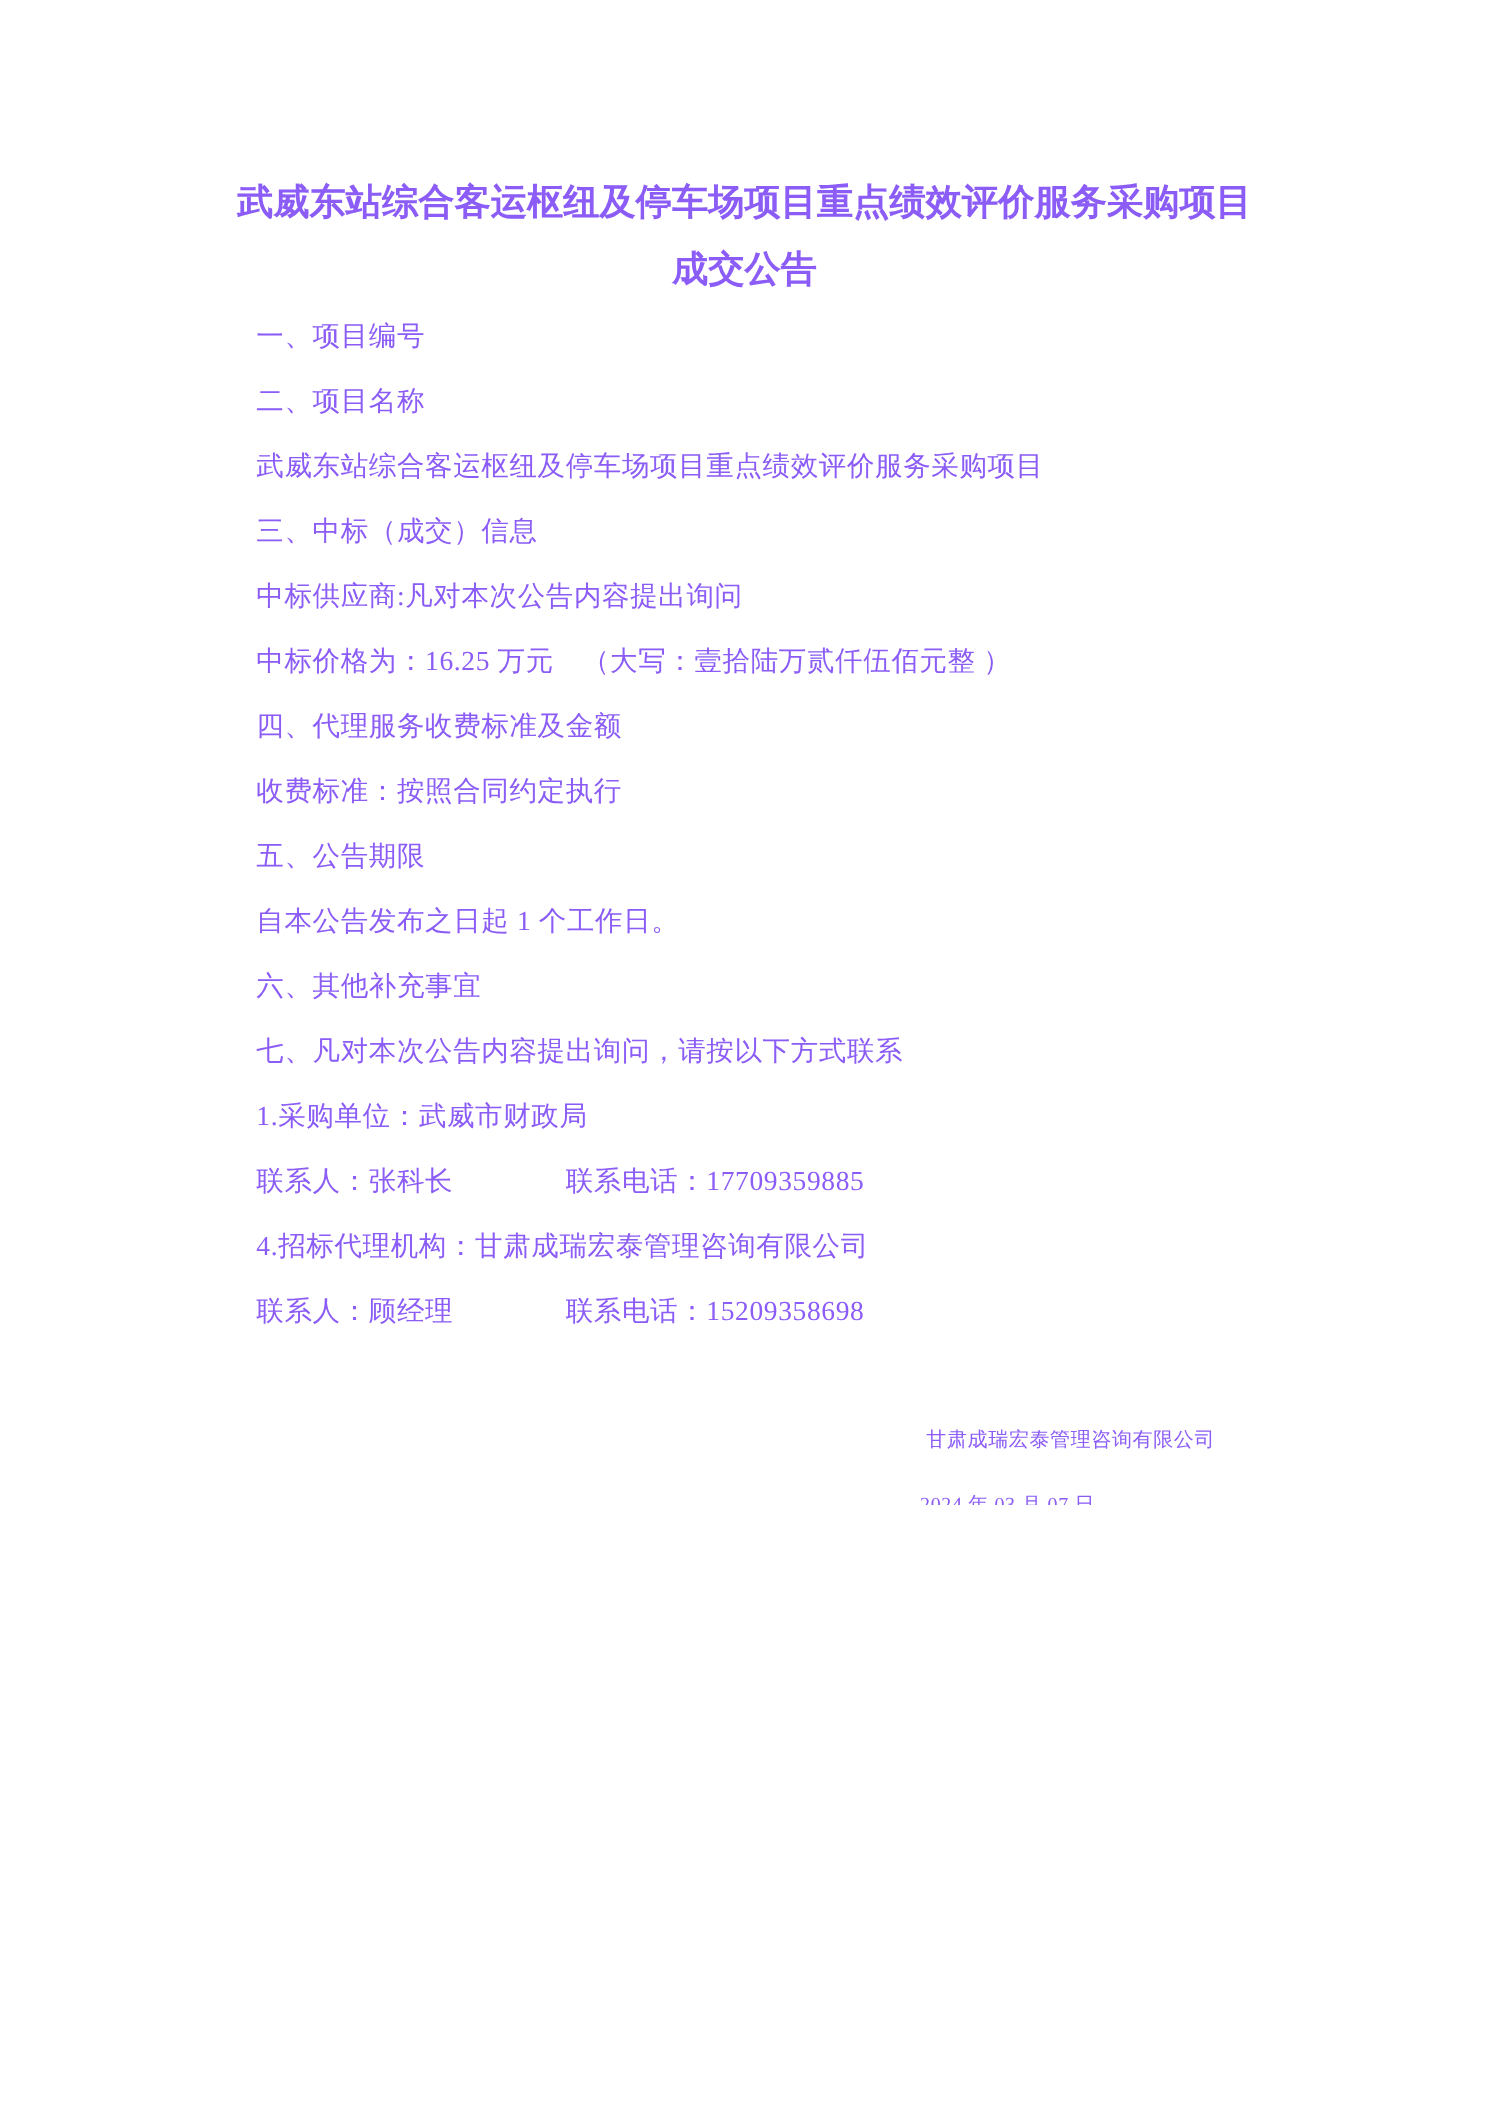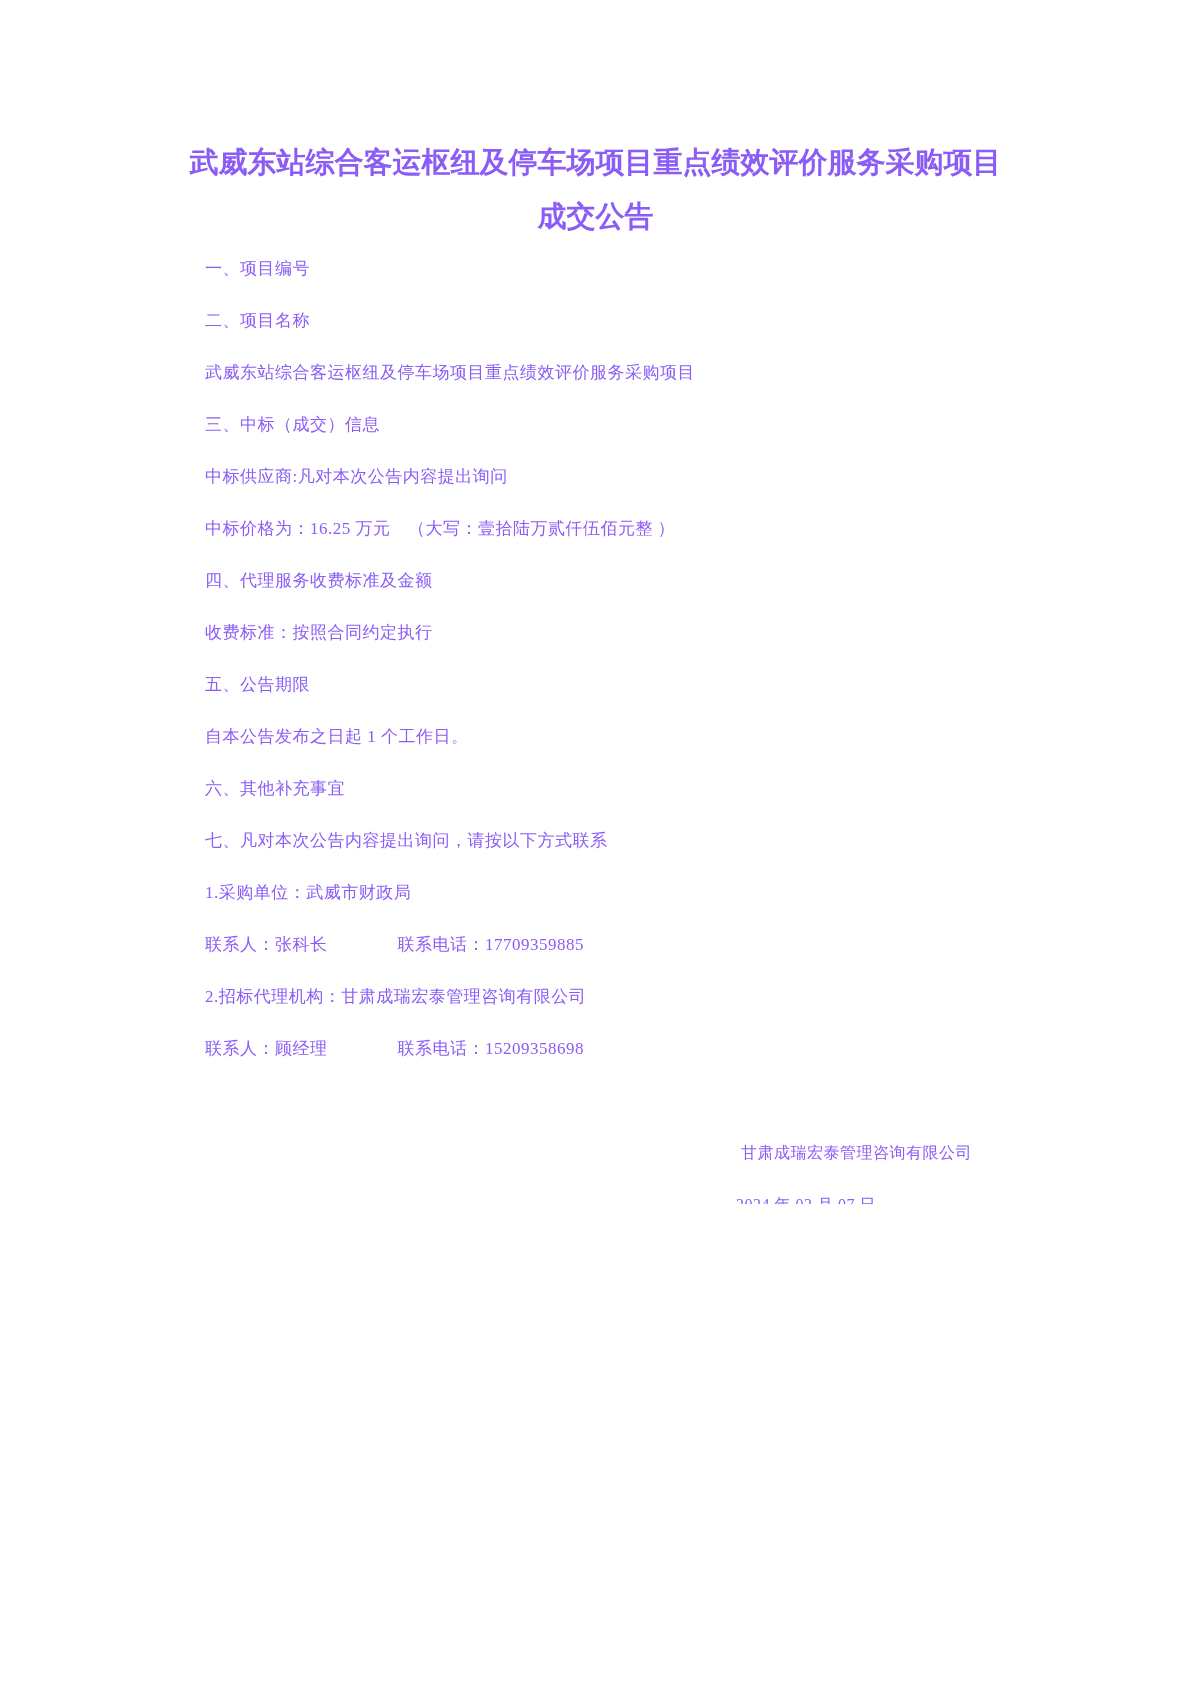--- a/index.html
+++ b/index.html
@@ -27,21 +27,21 @@
     font-size: 29px;
     line-height: 54px;
     letter-spacing: 0px;
   }
   .body-block {
     margin-left: 205px;
     margin-right: 90px;
   }
   .line {
     margin: 0;
-    font-size: 17px;
+    font-size: 22px;
     line-height: 52px;
     height: 52px;
     white-space: pre-wrap;
     letter-spacing: 0.5px;
   }
   .signature-block {
     margin-top: 52px;
   }
   .signature-line {
     margin: 0;
@@ -76,21 +76,21 @@
     <p class="line">中标供应商:凡对本次公告内容提出询问</p>
     <p class="line">中标价格为：16.25 万元　（大写：壹拾陆万贰仟伍佰元整 ）</p>
     <p class="line">四、代理服务收费标准及金额</p>
     <p class="line">收费标准：按照合同约定执行</p>
     <p class="line">五、公告期限</p>
     <p class="line">自本公告发布之日起 1 个工作日。</p>
     <p class="line">六、其他补充事宜</p>
     <p class="line">七、凡对本次公告内容提出询问，请按以下方式联系</p>
     <p class="line">1.采购单位：武威市财政局</p>
     <p class="line">联系人：张科长　　　　联系电话：17709359885</p>
-    <p class="line">2.招标代理机构：甘肃成瑞宏泰管理咨询有限公司</p>
+    <p class="line">4.招标代理机构：甘肃成瑞宏泰管理咨询有限公司</p>
     <p class="line">联系人：顾经理　　　　联系电话：15209358698</p>
   </div>
 
   <div class="signature-block">
     <p class="signature-line signature-company">甘肃成瑞宏泰管理咨询有限公司</p>
     <p class="signature-line signature-date">2024 年 03 月 07 日</p>
   </div>
 
 </div>
 

